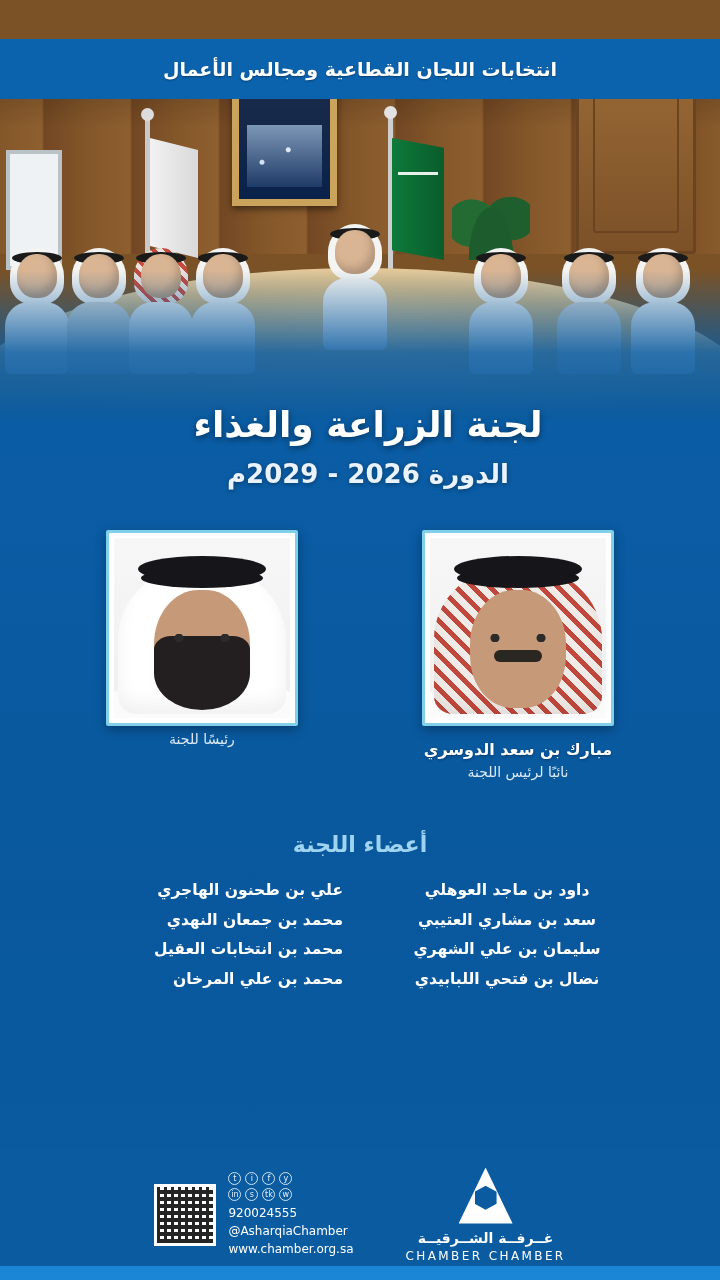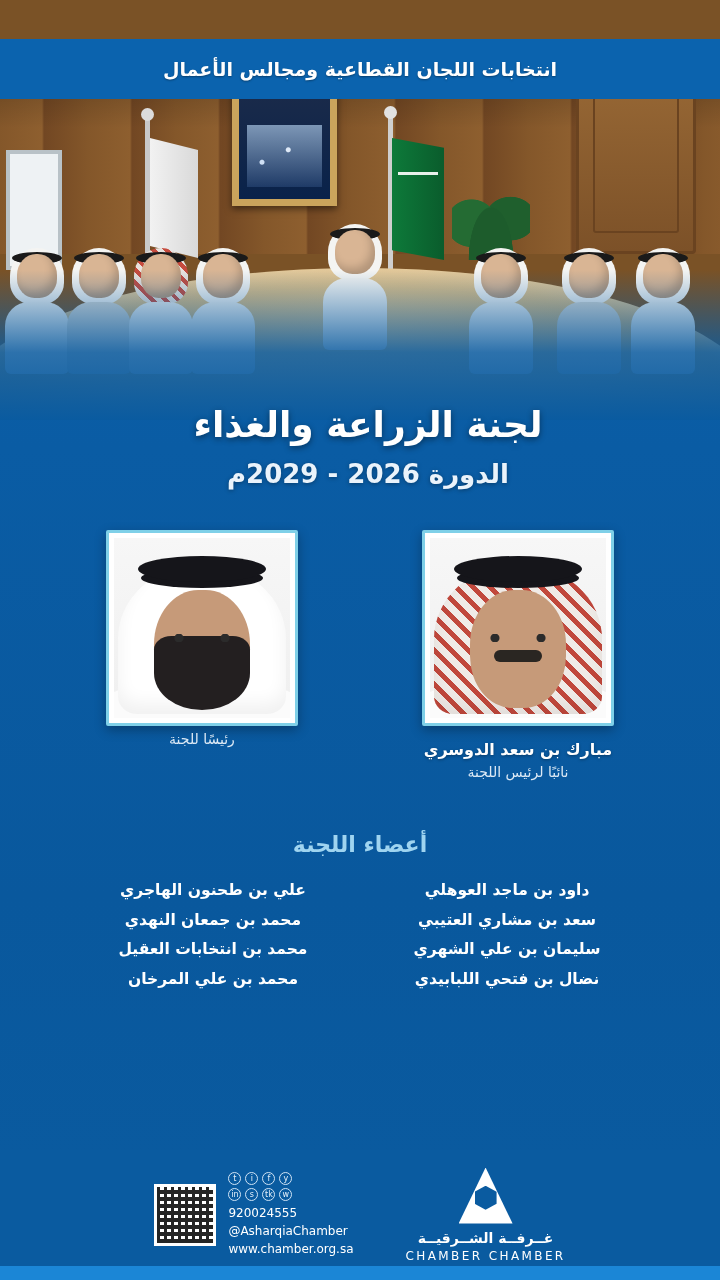--- a/index.html
+++ b/index.html
@@ -211,21 +211,21 @@
     color:#9fd4f0; font-size:22px; font-weight:bold;
   }
   .members {
     position:absolute; top:876px; left:0; width:720px;
     display:flex; justify-content:center; gap:34px;
     direction:rtl;
   }
   .members-col { width:260px; }
   .member {
     color:#ffffff; font-size:15.5px; font-weight:bold; letter-spacing:1.4px;
-    line-height:1.0; padding:7px 0; text-align:center;
+    line-height:1.0; padding:7px 0; text-align:right;
   }
   .members-col.right .member { text-align:center; }
 
   
   .footer {
     position:absolute; left:0; bottom:0; width:720px; height:130px;
     background:#0a5ba0;
   }
   .footer-inner{
     position:absolute; inset:0; display:flex; align-items:center;

